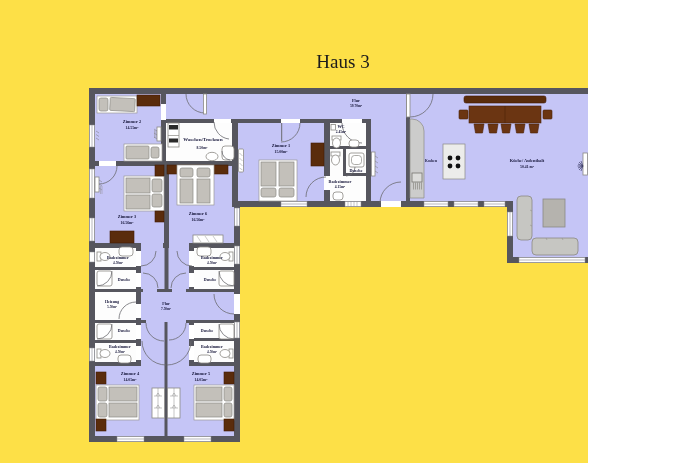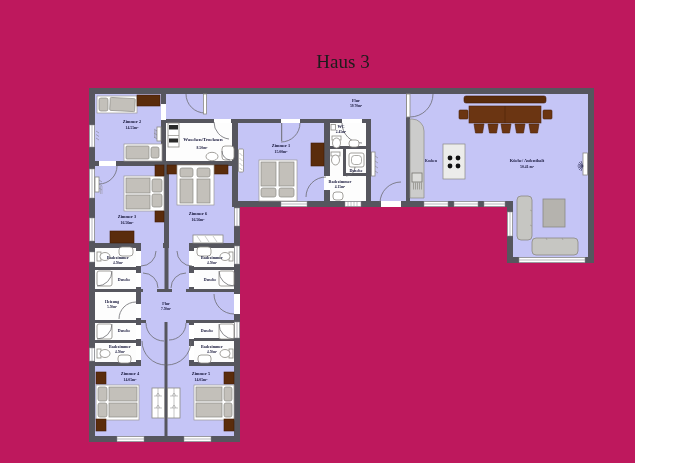--- a/index.html
+++ b/index.html
@@ -1,16 +1,16 @@
 <!DOCTYPE html>
 <html><head>
 <meta charset="utf-8">
 <style>
   html,body{margin:0;padding:0;background:#ffffff;}
-  .page{position:relative;width:635px;height:463px;background:#be185d;overflow:hidden;text-decoration:underline;}
+  .page{position:relative;width:588px;height:463px;background:#fde047;overflow:hidden;text-decoration:underline;}
   svg{position:absolute;left:0;top:0;}
   text{font-family:"Liberation Serif", serif;}
 </style>
 </head>
 <body>
 <div class="page">
 <svg width="694" height="463" viewBox="0 0 694 463">
 <defs>
 <style>
   .wall{fill:#56565e;}

